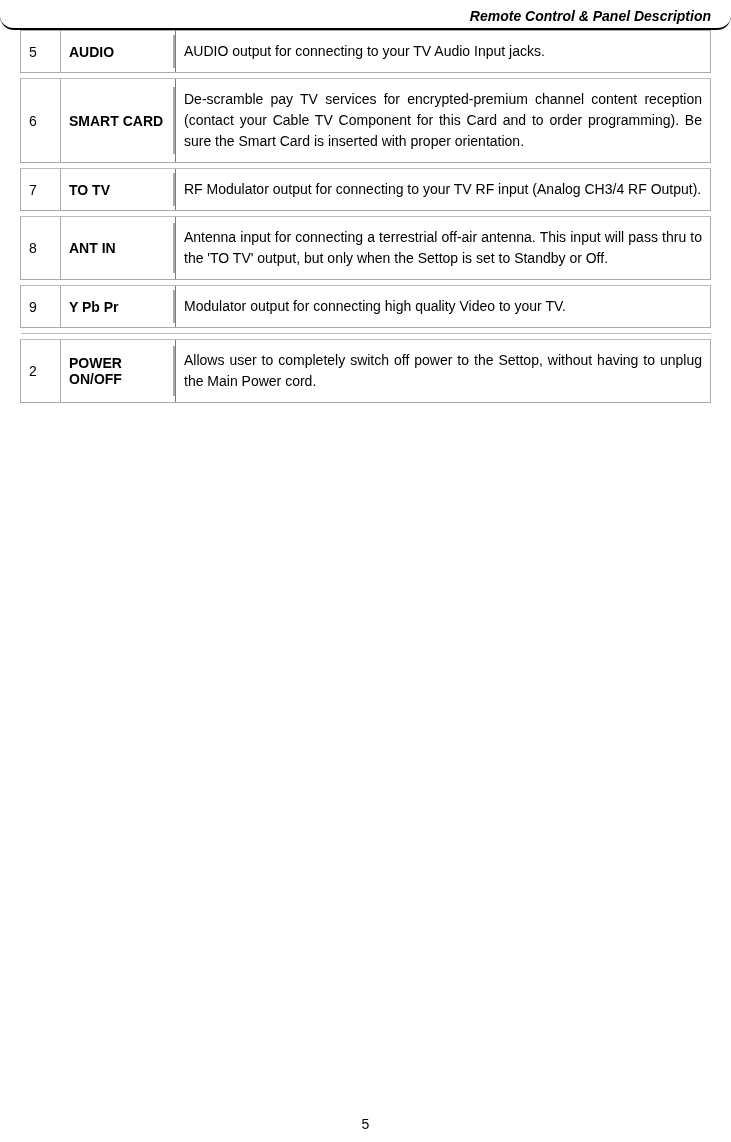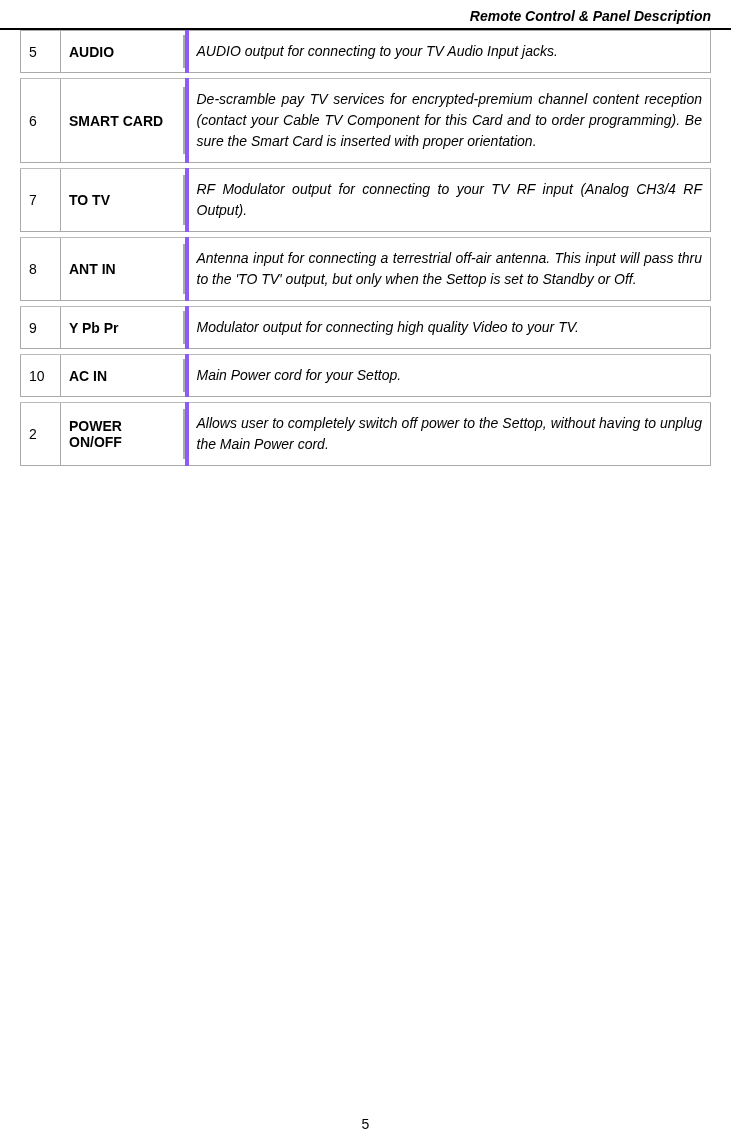--- a/index.html
+++ b/index.html
@@ -21,20 +21,21 @@
     }
 
     .page-header {
       width: 100%;
       text-align: right;
       padding: 8px 20px 4px 20px;
       font-style: italic;
       font-weight: bold;
       font-size: 14px;
       border-bottom: 2px solid #000;
+      border-radius: 14px;
     }
 
     .table-container {
       width: calc(100% - 40px);
       margin: 0 20px;
       border-collapse: collapse;
     }
 
     table {
       width: 100%;
@@ -48,43 +49,42 @@
     }
 
     .col-num {
       width: 40px;
       text-align: left;
       font-size: 14px;
       vertical-align: middle;
     }
 
     .col-name {
-      width: 126px;
+      width: 115px;
       font-weight: bold;
       font-size: 14px;
       vertical-align: middle;
-      border-right: 4px solid #8b5cf6;
+      border-right: 1px solid #8b5cf6;
       position: relative;
     }
 
     .col-name::after {
       content: '';
       position: absolute;
       right: 0;
       top: 10%;
       height: 80%;
       width: 2px;
       background: #aaa;
     }
 
     .col-desc {
       font-size: 14px;
       text-align: justify;
       line-height: 1.5;
-      font-style: italic;
     }
 
     .page-footer {
       margin-top: auto;
       padding: 20px 0 10px 0;
       font-size: 14px;
       text-align: center;
       width: 100%;
     }
   </style>
@@ -132,25 +132,20 @@
         </tr>
         <tr>
           <td class="col-num">9</td>
           <td class="col-name">Y Pb Pr</td>
           <td class="col-desc">Modulator output for connecting high quality Video to your TV.</td>
         </tr>
         <tr>
           <td colspan="3" style="height: 6px; padding: 0px; border-top: none; border-right: none; border-bottom: 1px solid rgb(187, 187, 187); border-left: none; border-image: initial;"></td>
         </tr>
         <tr>
-          <td class="col-num">10</td>
-          <td class="col-name">AC IN</td>
-          <td class="col-desc">Main Power cord for your Settop.</td>
-        </tr>
-        <tr>
           <td colspan="3" style="height: 6px; padding: 0px; border-top: none; border-right: none; border-bottom: 1px solid rgb(187, 187, 187); border-left: none; border-image: initial;"></td>
         </tr>
         <tr>
           <td class="col-num">2</td>
           <td class="col-name">POWER ON/OFF</td>
           <td class="col-desc">Allows user to completely switch off power to the Settop, without having to unplug the Main Power cord.</td>
         </tr>
       </tbody>
   </table>
 </div>

